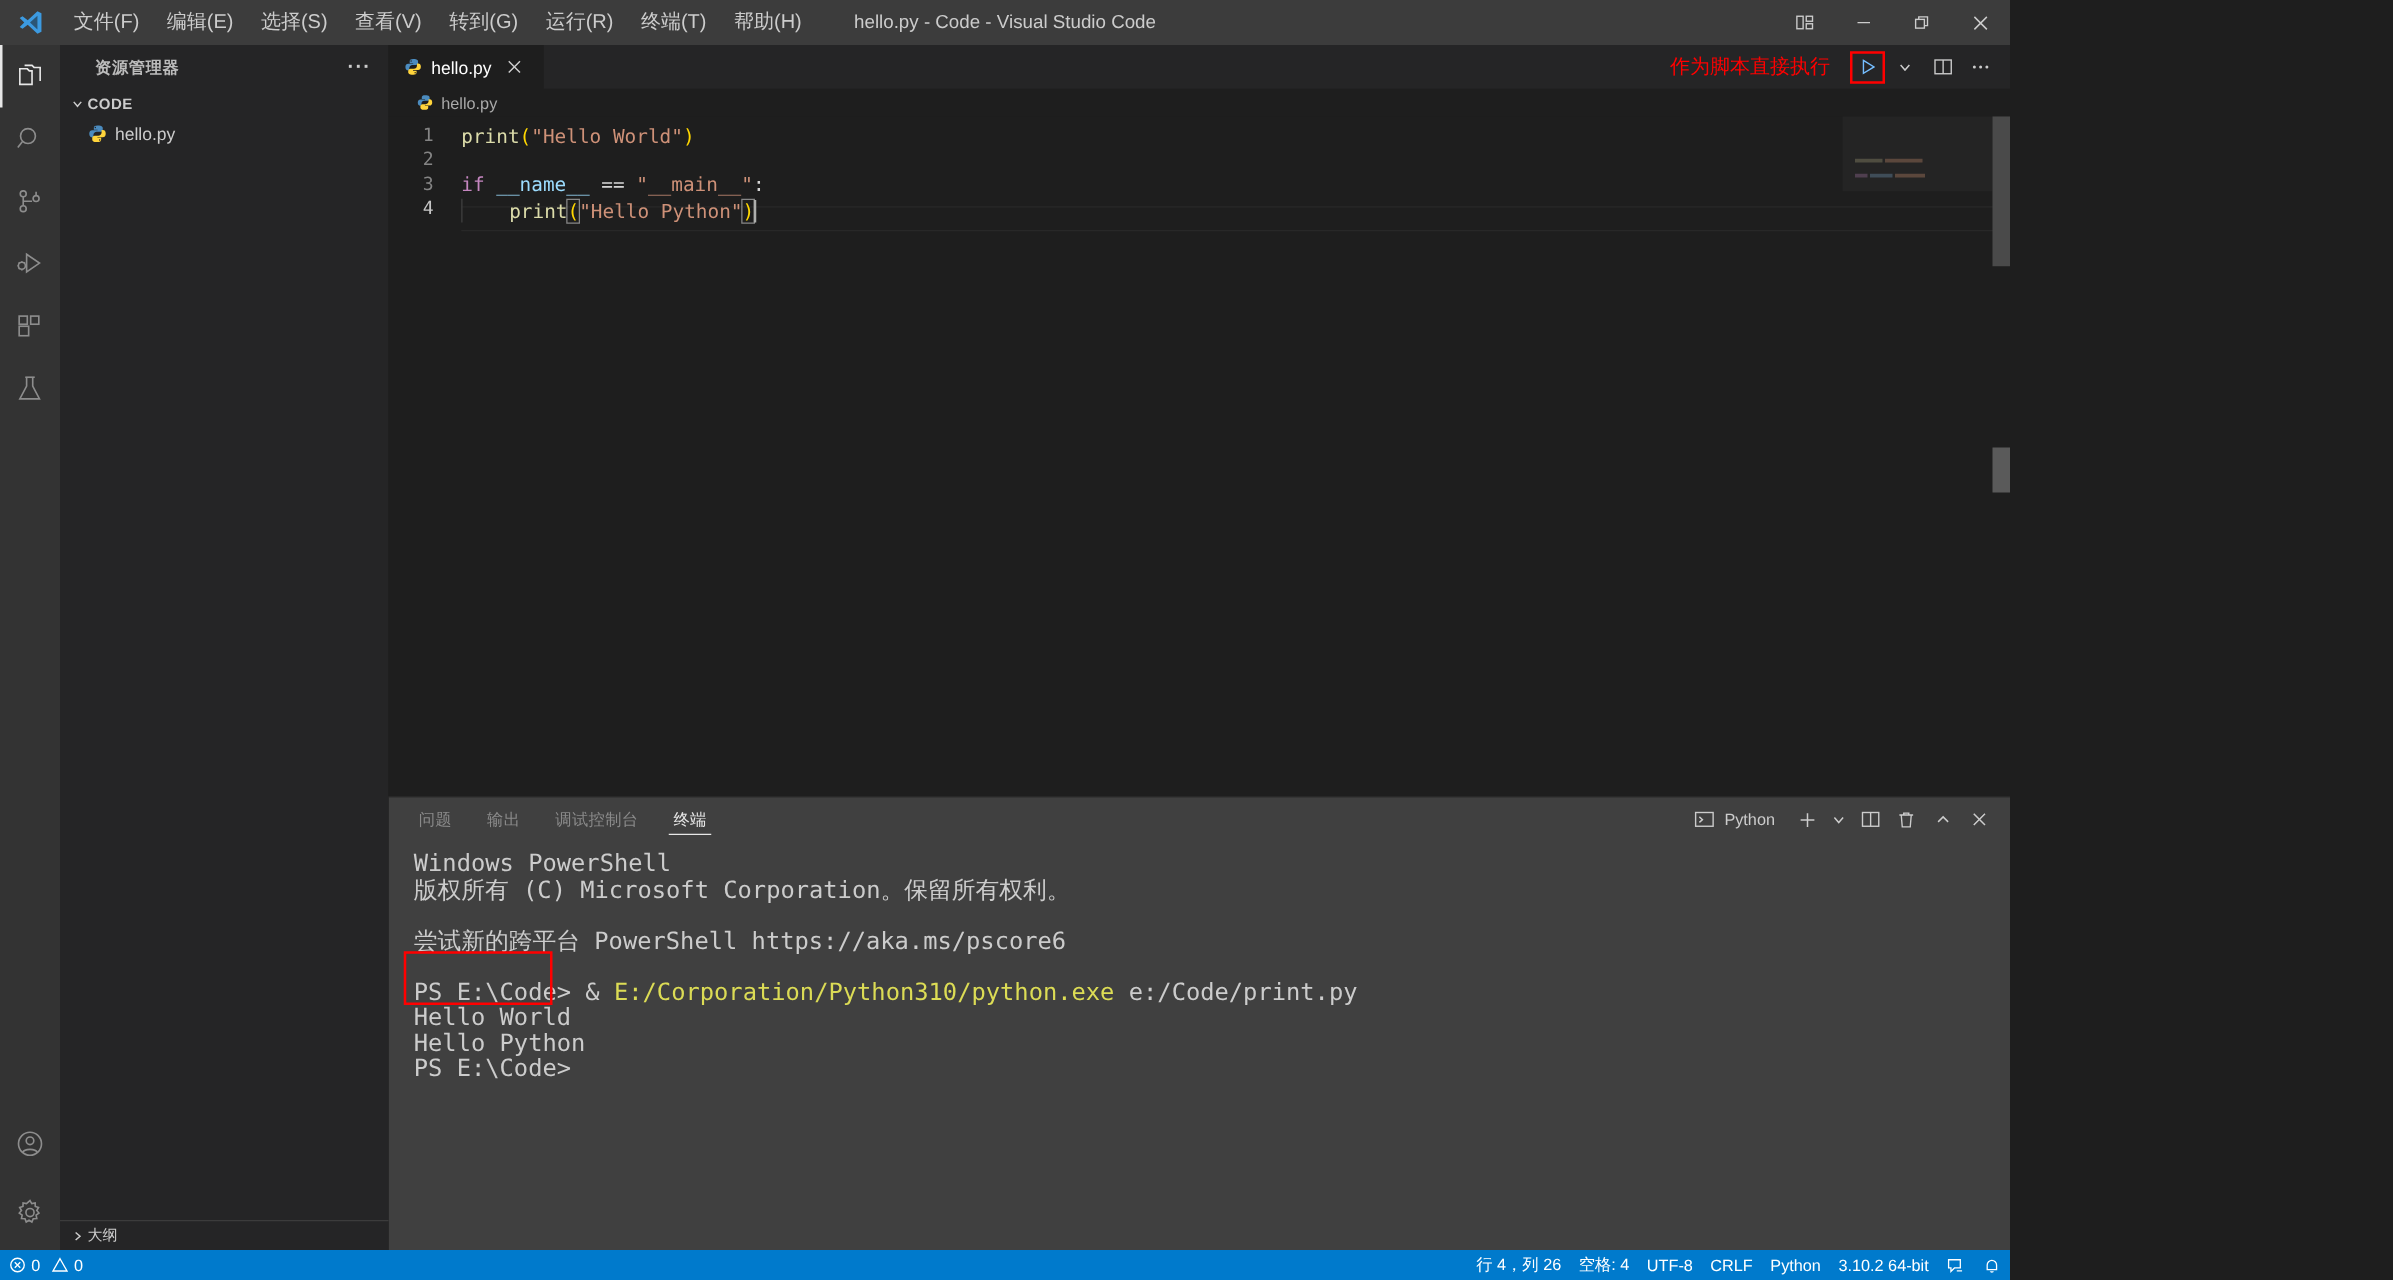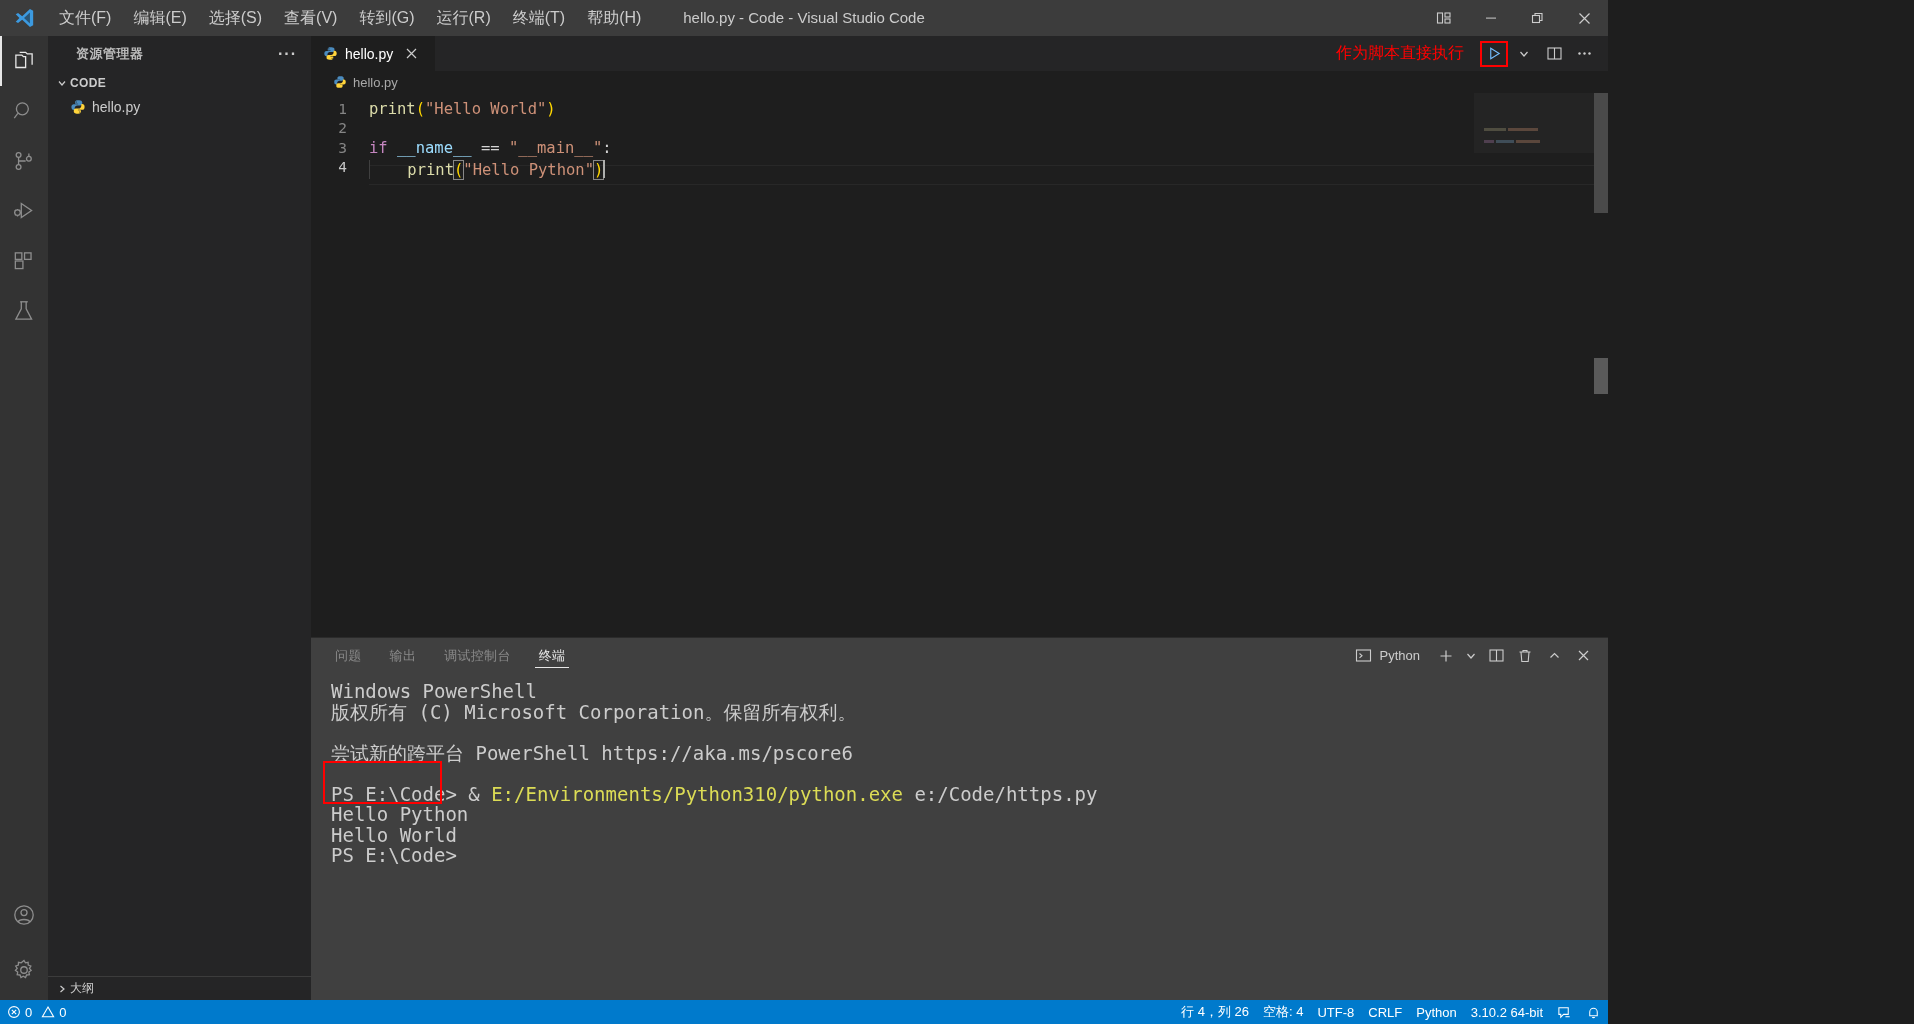--- a/index.html
+++ b/index.html
@@ -449,23 +449,23 @@
             </div>
           </div>
         </div>
 
         <div class="terminal">
           <div class="t-line">Windows PowerShell</div>
           <div class="t-line">版权所有 (C) Microsoft Corporation。保留所有权利。</div>
           <div class="t-line">&nbsp;</div>
           <div class="t-line">尝试新的跨平台 PowerShell https://aka.ms/pscore6</div>
           <div class="t-line">&nbsp;</div>
-          <div class="t-line"><span>PS E:\Code&gt; </span><span class="t-amp">&amp; </span><span class="t-path">E:/Environments/Python310/python.exe</span><span> e:/Code/https.py</span></div>
+          <div class="t-line"><span>PS E:\Code&gt; </span><span class="t-amp">&amp; </span><span class="t-path">E:/Corporation/Python310/python.exe</span><span> e:/Code/print.py</span></div>
+          <div class="t-line">Hello World</div>
           <div class="t-line">Hello Python</div>
-          <div class="t-line">Hello World</div>
           <div class="t-line">PS E:\Code&gt;</div>
           <div class="out-box" style="left:12px; top:88px; width:119px; height:43px"></div>
         </div>
       </div>
 
     </div>
   </div>
 
   <div class="statusbar">
     <div class="st-item">

